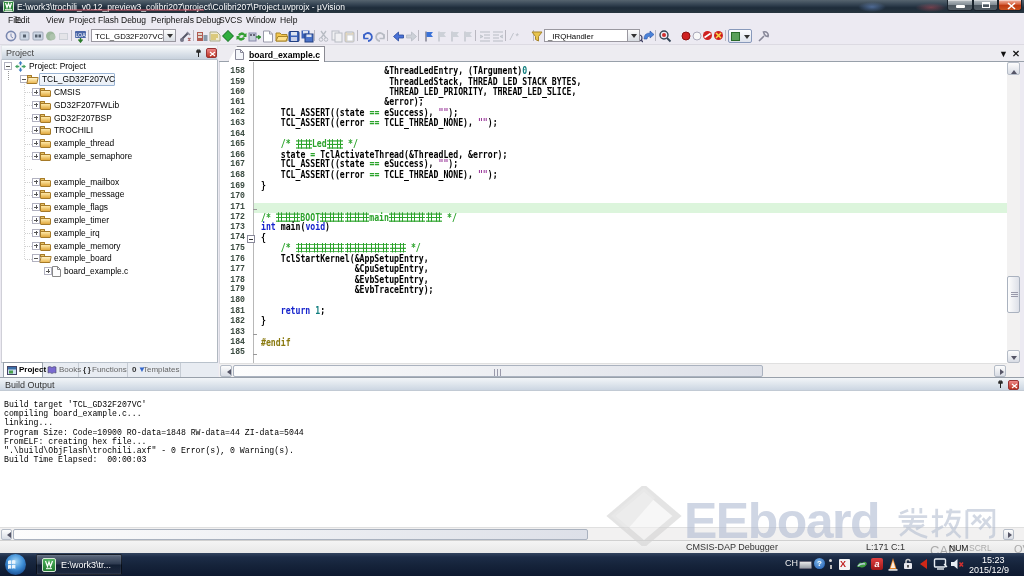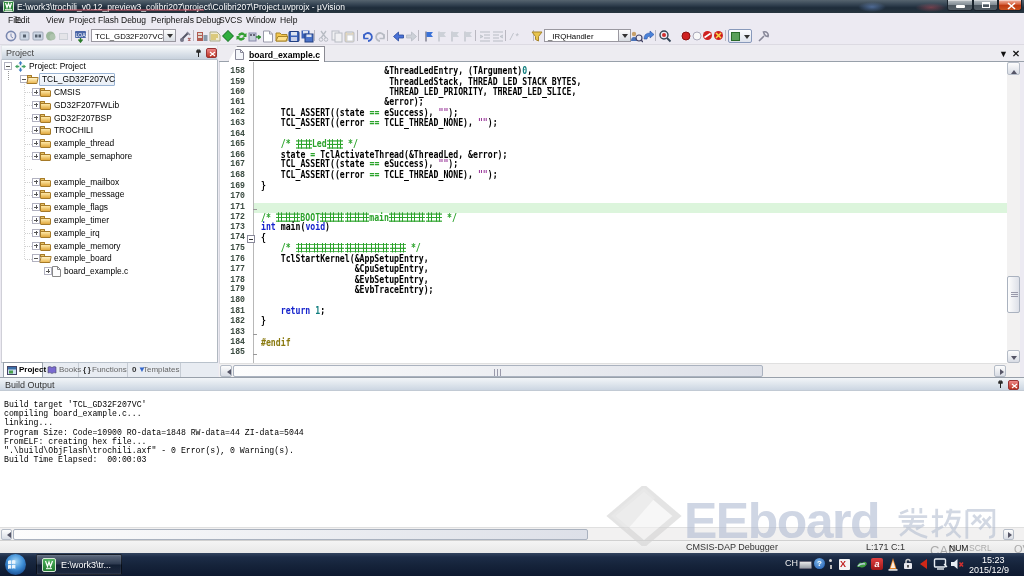--- a/index.html
+++ b/index.html
@@ -296,21 +296,21 @@
         <div class="abs" style="left:2px;top:2px;width:9px;height:9px;background:#5aa05a;border:1px solid #2a6a2a"></div>
         <div class="arrow abs" style="left:15px;top:5px;border:3px solid transparent;border-top:4px solid #333"></div>
       </div>
 <svg class="abs" style="left:757px;top:3px" width="13" height="13">
         <path d="M2 11 L7 6 M6.5 2 A3.5 3.5 0 0 1 11 6.5 L9 6 L7.5 4.5 Z" stroke="#889" stroke-width="1.6" fill="none"></path>
       </svg>
  <div class="combo" style="left:91px;width:85px">
         <span class="cv">TCL_GD32F207VC</span>
         <span class="dd"></span>
       </div>
- <div class="combo" style="left:544px;width:87px">
+ <div class="combo" style="left:544px;width:96px">
         <span class="cv">_IRQHandler</span>
         <span class="dd"></span>
       </div>
 </div>
 
 <div id="pphdr" class="abs">
       <span class="abs" style="left:4px;top:2px">Project</span>
       <svg class="abs" style="left:193px;top:3px" width="8" height="9">
         <path d="M1 3 h5 M3.5 3 v5 M2 1 h3 v2 h-3 z" stroke="#222" stroke-width="1" fill="#555"></path>
       </svg>

